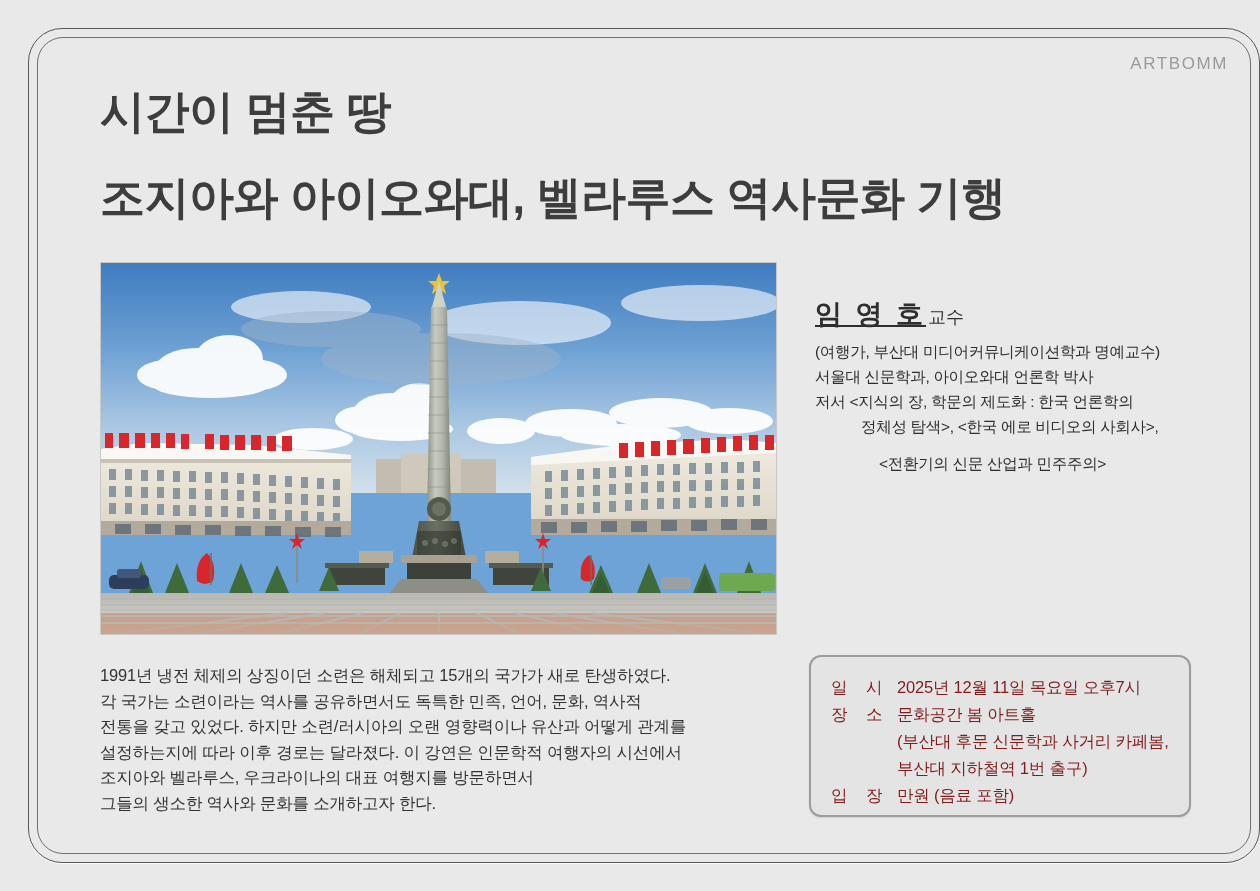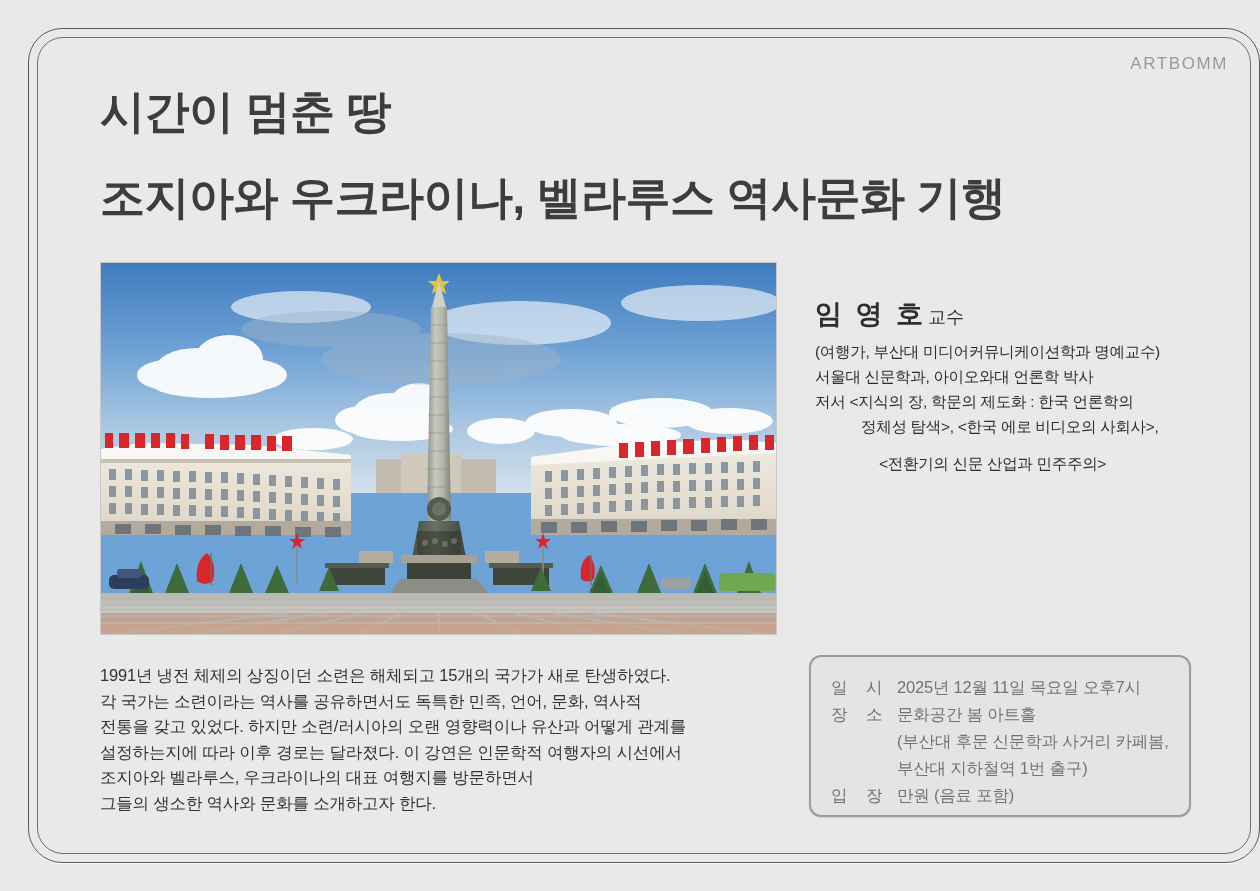--- a/index.html
+++ b/index.html
@@ -109,20 +109,21 @@
     top: 300px;
     width: 420px;
     color: #2e2e2e;
   }
   .speaker-name {
     font-size: 27px;
     font-weight: bold;
     letter-spacing: 3px;
     display: inline-block;
     line-height: 1.1;
+    text-decoration: underline;
   }
   .speaker-title {
     font-size: 18px;
     font-weight: normal;
     letter-spacing: 0;
     margin-left: 2px;
   }
   .speaker-lines {
     margin-top: 9px;
     font-size: 15.5px;
@@ -143,21 +144,21 @@
     border: 2px solid #9c9c9c;
     border-radius: 12px;
     background: #e4e4e4;
     box-shadow: 0 1px 2px rgba(0,0,0,.10);
     box-sizing: border-box;
   }
   .event-rows {
     padding: 17px 0 0 20px;
     font-size: 16.5px;
     line-height: 27px;
-    color: #737373;
+    color: #7f1d1d;
     letter-spacing: -0.2px;
   }
   .event-row { display: flex; align-items: flex-start; }
   .ev-label {
     width: 66px;
     flex: 0 0 66px;
     letter-spacing: 7px;
   }
   .ev-value { flex: 1 1 auto; }
   .ev-sub { padding-left: 66px; }
@@ -166,21 +167,21 @@
 <body>
 
 <div class="poster">
 
   <div class="frame-outer"></div>
   <div class="frame-inner"></div>
 
   <div class="brand">ARTBOMM</div>
 
   <div class="title-line1">시간이 멈춘 땅</div>
-  <div class="title-line2">조지아와 우크라이나,  벨라루스 역사문화 기행</div>
+  <div class="title-line2">조지아와 아이오와대,  벨라루스 역사문화 기행</div>
 
   <div class="photo">
     <svg viewBox="0 0 675 371" preserveAspectRatio="none">
       <defs>
         <linearGradient id="sky" x1="0" y1="0" x2="0" y2="1">
           <stop offset="0%" stop-color="#3f7cc0"></stop>
           <stop offset="38%" stop-color="#6fa2d4"></stop>
           <stop offset="70%" stop-color="#a8c6e2"></stop>
           <stop offset="100%" stop-color="#d3e0ec"></stop>
         </linearGradient>

